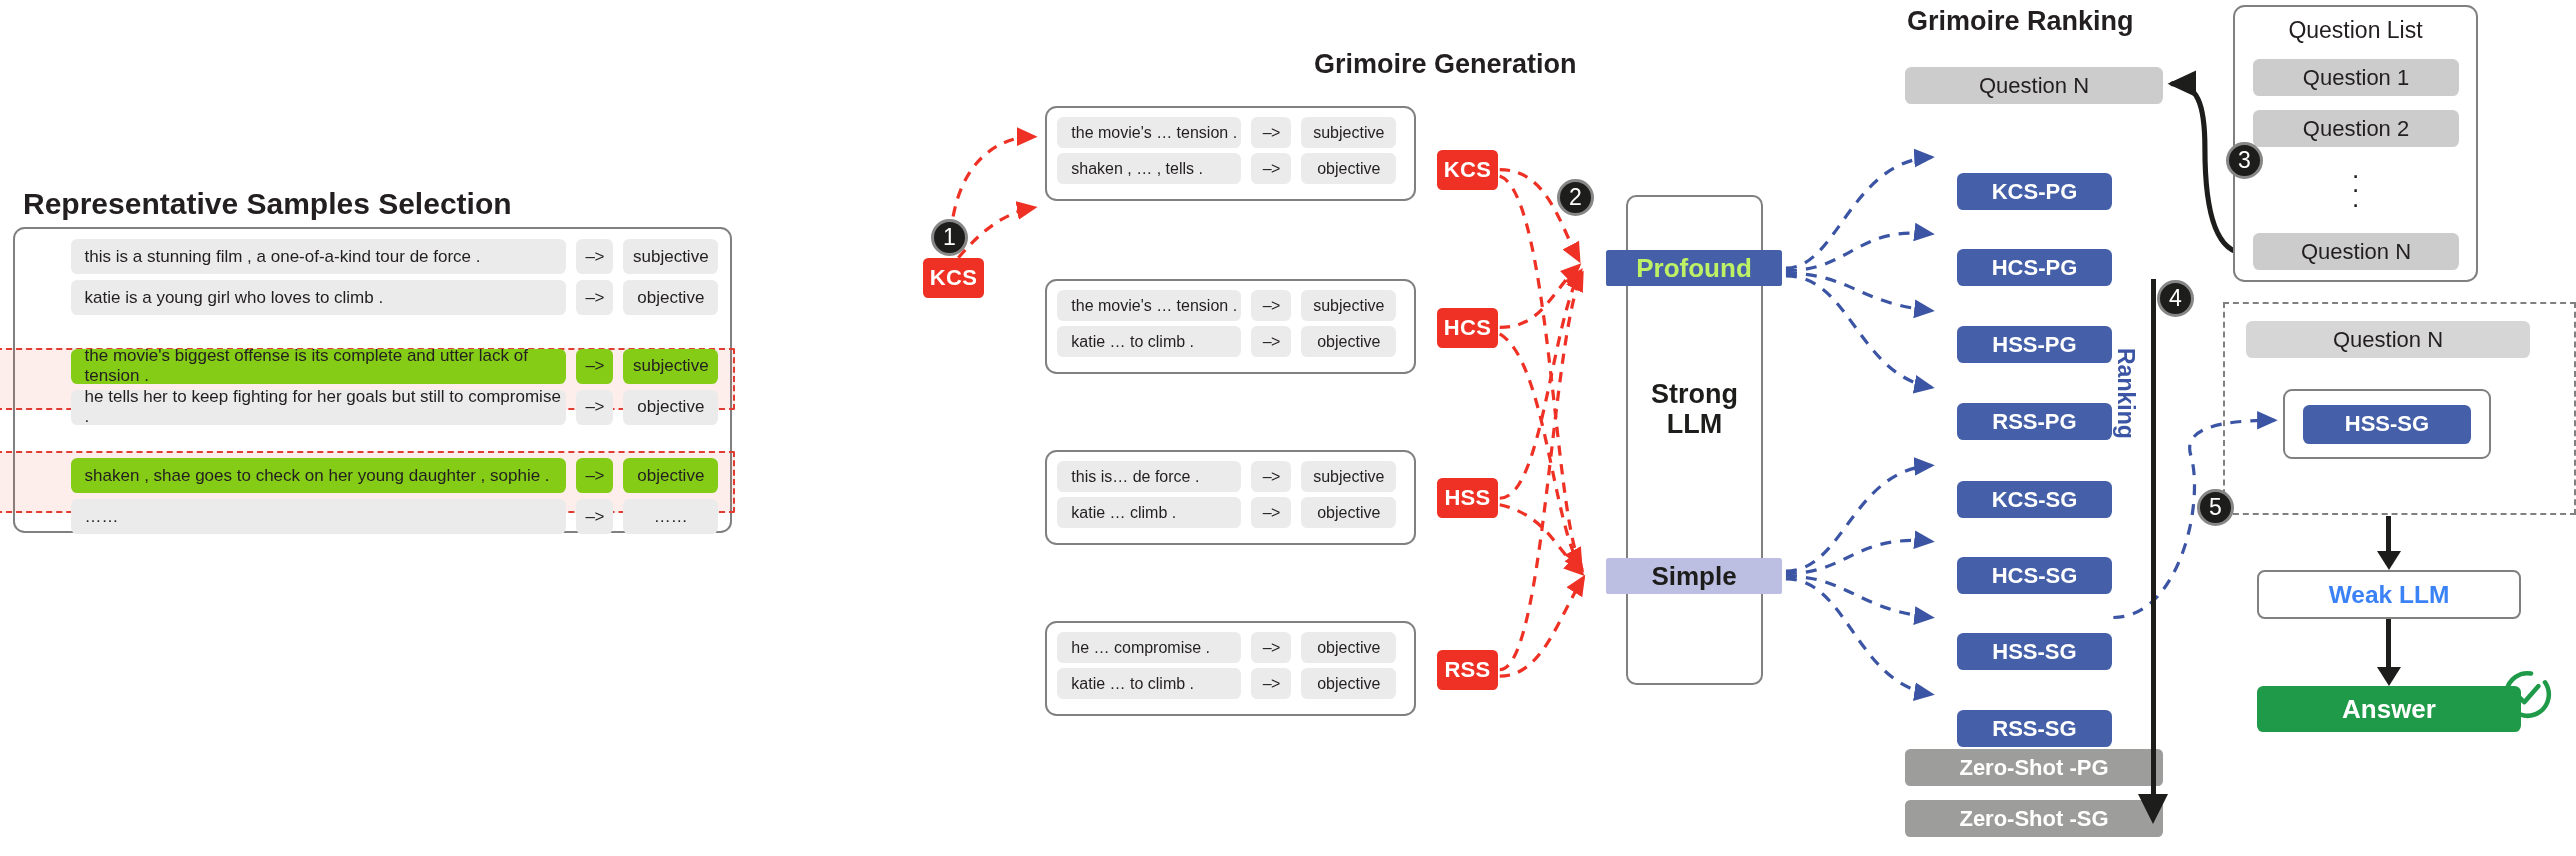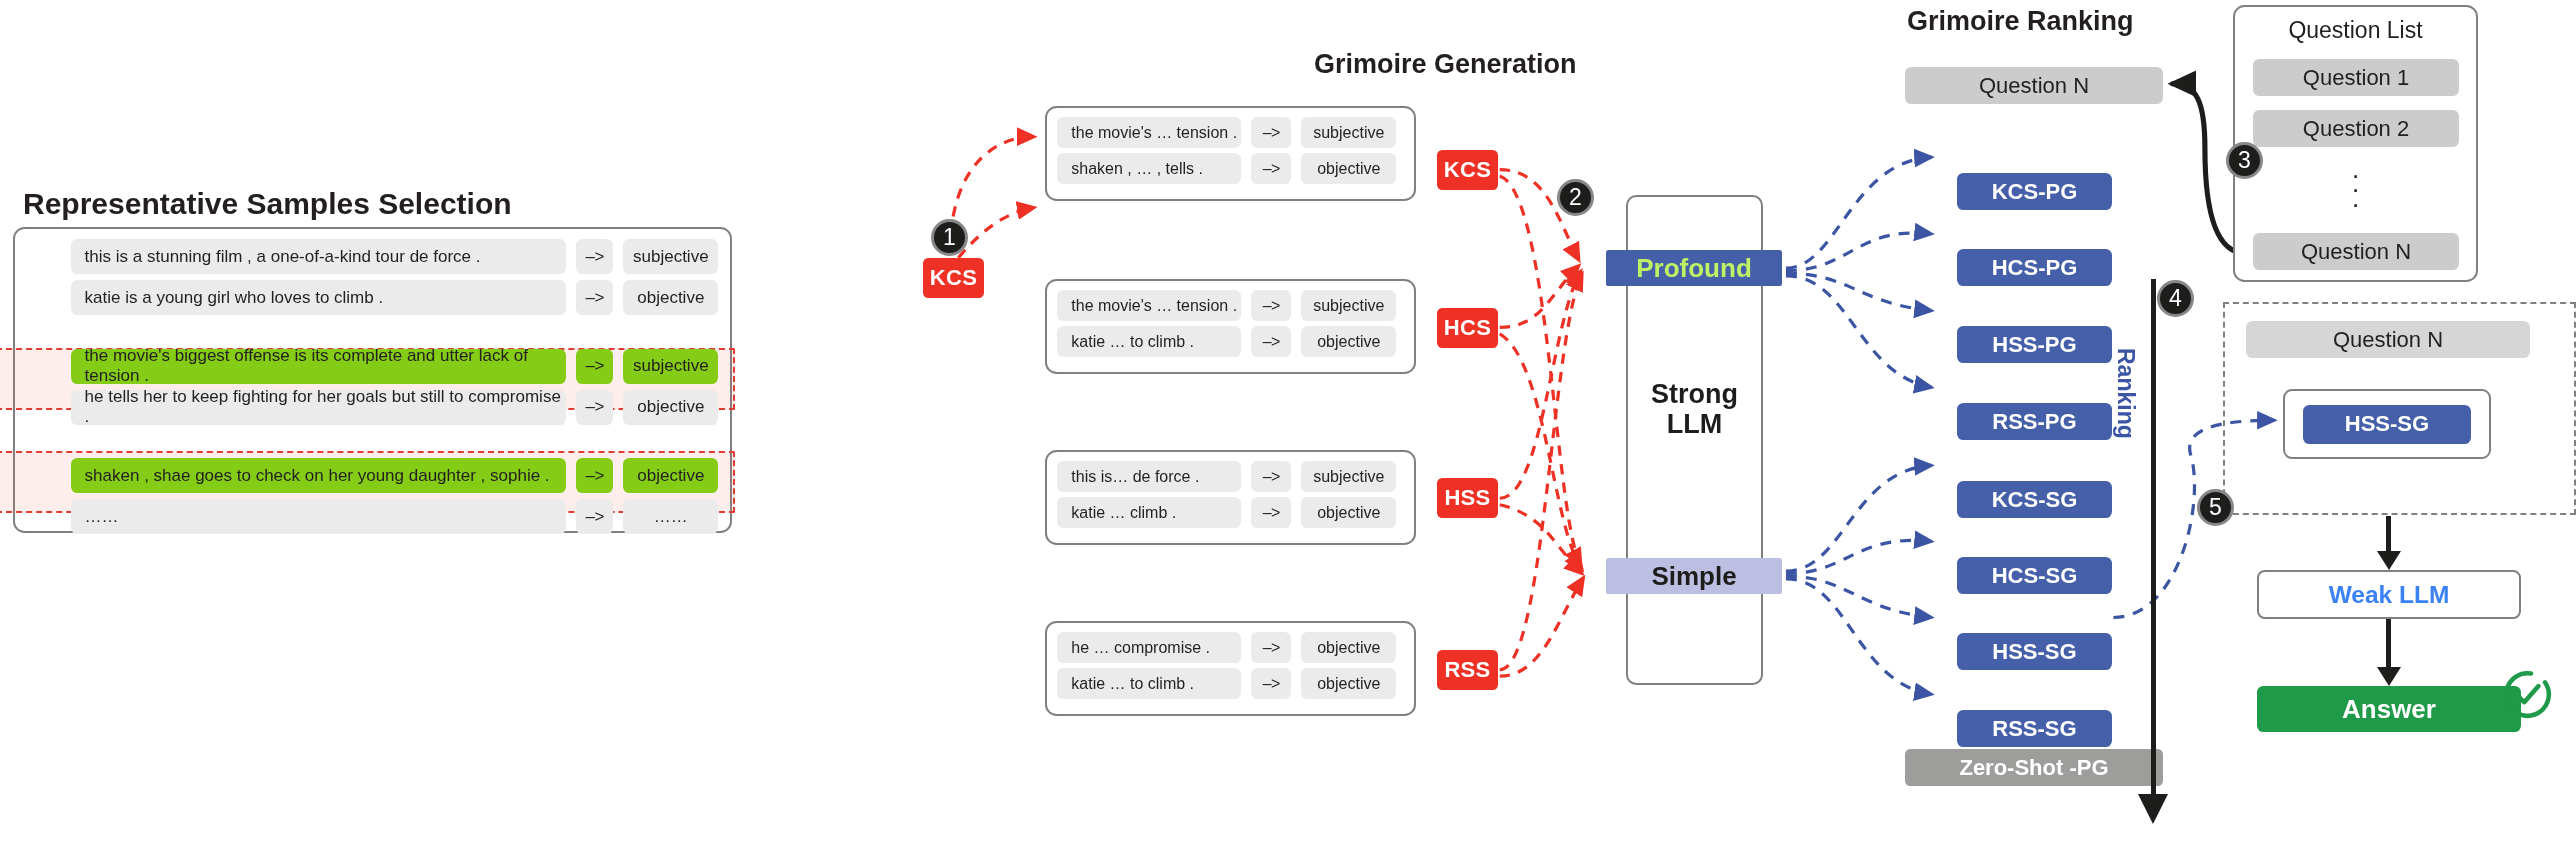--- a/index.html
+++ b/index.html
@@ -378,20 +378,21 @@
   <div class="abs gbox" id="g0">KCS-PG</div>
   <div class="abs gbox" id="g1">HCS-PG</div>
   <div class="abs gbox" id="g2">HSS-PG</div>
   <div class="abs gbox" id="g3">RSS-PG</div>
   <div class="abs gbox" id="g4">KCS-SG</div>
   <div class="abs gbox" id="g5">HCS-SG</div>
   <div class="abs gbox" id="g6">HSS-SG</div>
   <div class="abs gbox" id="g7">RSS-SG</div>
 
   <div class="abs graybox" id="zs1">Zero-Shot -PG</div>
+  <div class="abs graybox" id="zs2">Zero-Shot -SG</div>
 
   <div class="abs" id="ranking-axis"></div>
   <div class="abs" id="ranking-arrow"></div>
   <div class="abs" id="ranking-label">Ranking</div>
   <div class="abs numcirc" id="num4">4</div>
 
   <div class="abs panel" id="qlist">
     <div id="qlist-title">Question List</div>
     <div class="qitem" id="q1">Question 1</div>
     <div class="qitem" id="q2">Question 2</div>

